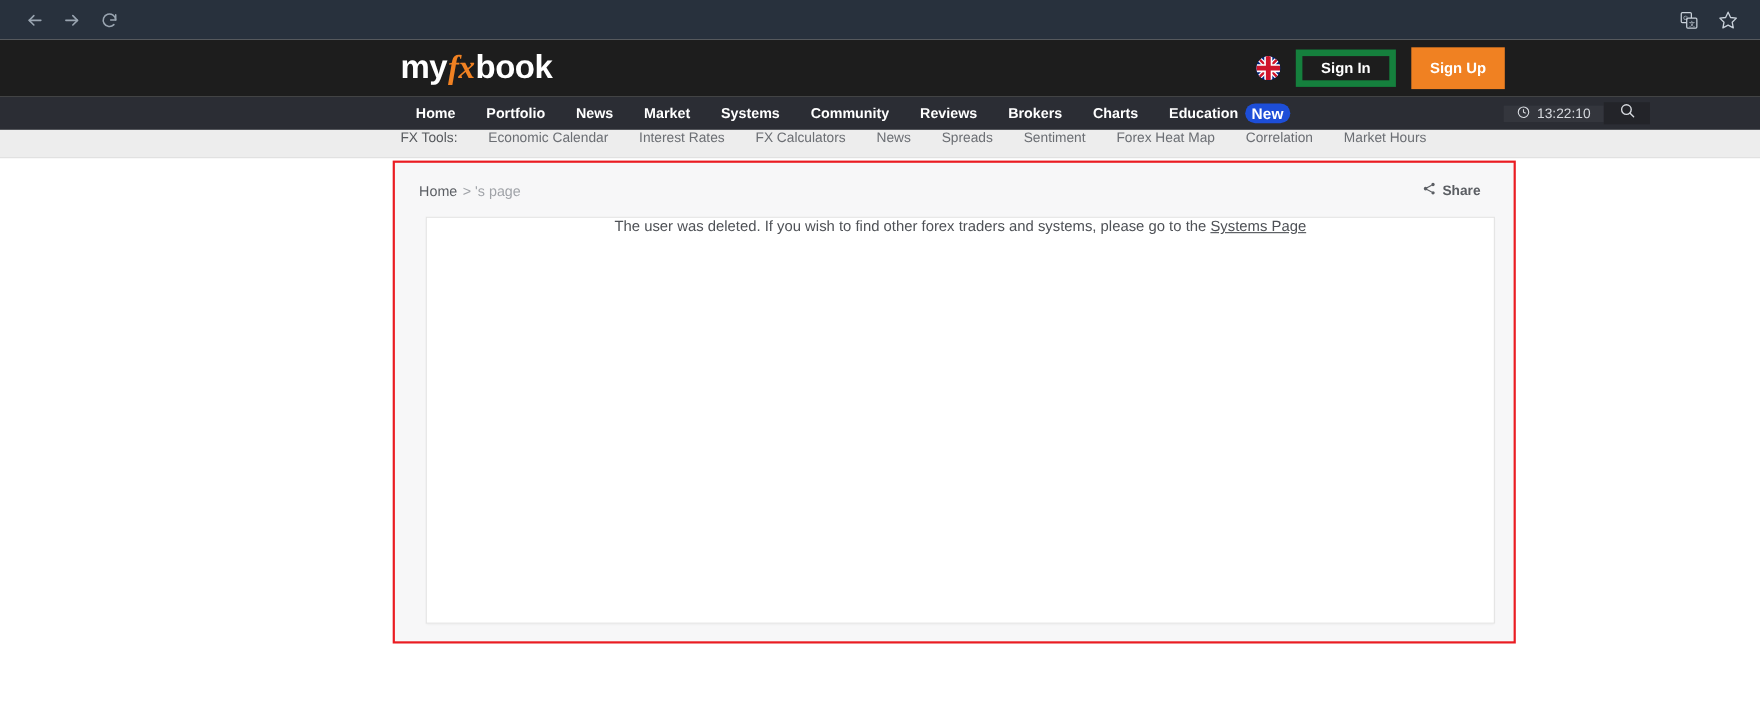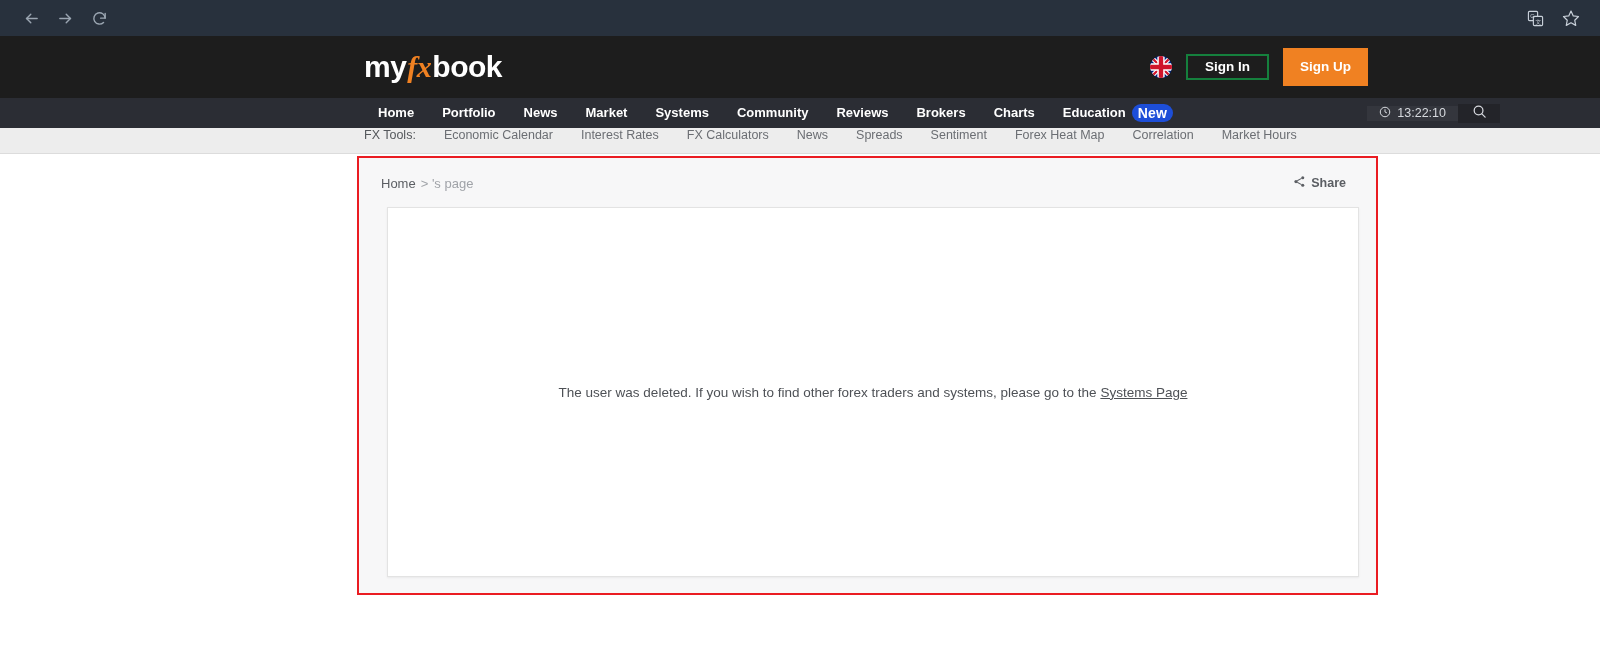--- a/index.html
+++ b/index.html
@@ -60,21 +60,21 @@
   }
   .browser-right {
     display: flex; align-items: center; gap: 18px;
     margin-left: auto;
     padding-right: 6px;
   }
   .browser-right .icn { color: #c9d1da; display: flex; }
 
   
   .site-header {
-    height: 62px;
+    height: 52px;
     background: #1d1d1d;
     display: flex;
     align-items: center;
     padding: 0 24px 0 0;
     position: relative;
   }
   .logo {
     margin-left: 364px;
     font-size: 30px;
     font-weight: bold;
@@ -99,21 +99,21 @@
   }
   .flag {
     width: 22px; height: 22px;
     border-radius: 50%;
     overflow: hidden;
     flex: 0 0 auto;
     position: relative;
     background: #00247d;
   }
   .btn-signin {
-    border: 2px solid #15803d;
+    border: 6px solid #15803d;
     color: #ffffff;
     background: transparent;
     font-size: 13.5px;
     font-weight: bold;
     padding: 4px 17px;
     line-height: 1;
     cursor: pointer;
     font-family: "Liberation Sans", sans-serif;
   }
   .btn-signup {
@@ -267,21 +267,21 @@
   }
   .content-card {
     margin-top: 11px;
     margin-left: 12px;
     margin-right: 1px;
     flex: 1 1 auto;
     background: #ffffff;
     border: 1px solid #e3e3e3;
     box-shadow: 0 1px 2px rgba(0,0,0,0.06);
     display: flex;
-    align-items: center;
+    align-items: flex-start;
     justify-content: center;
   }
   .deleted-msg {
     color: #4e5156;
     font-size: 13.5px;
     text-align: center;
   }
   .deleted-msg a {
     color: #4e5156;
     text-decoration: underline;

